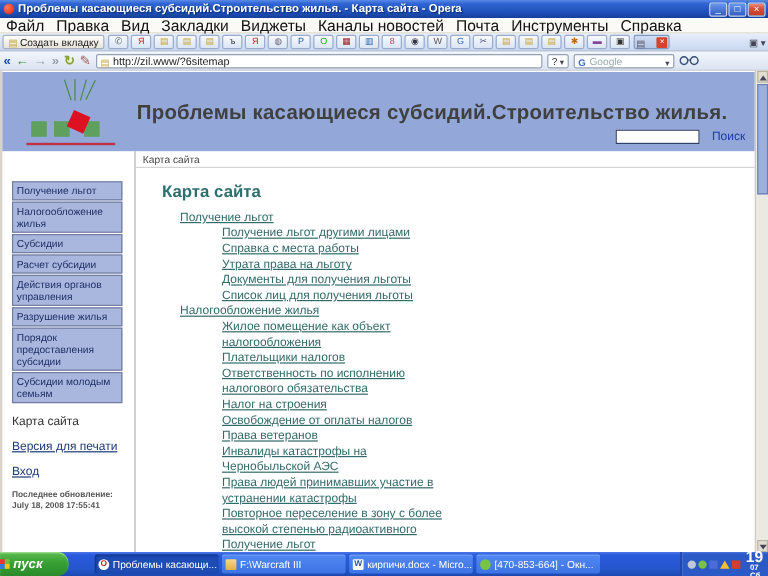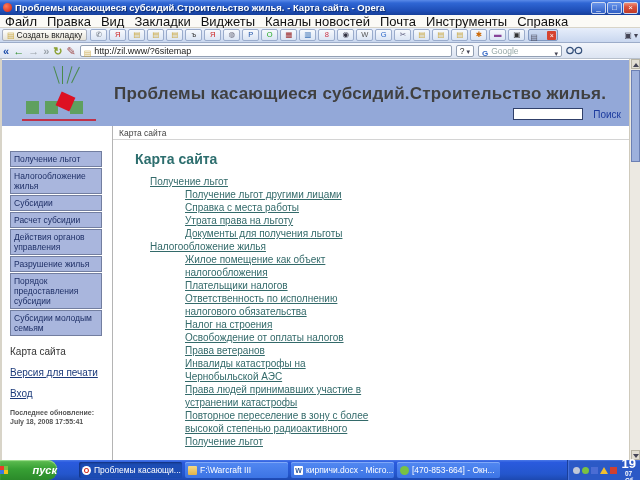--- a/index.html
+++ b/index.html
@@ -135,21 +135,21 @@
   .sb-thumb { position:absolute; left:1px; top:11px; width:9px; height:92px;
     background:#9db0dc; border:1px solid #6c80b4; }
 
   
   #taskbar { position:absolute; left:0; top:460px; width:640px; height:20px;
     background:linear-gradient(180deg,#4b79e8 0%,#2a5ade 12%,#2456cc 70%,#1c48b0 100%);
     display:flex; align-items:center; }
   #startbtn { width:57px; height:20px; border-radius:0 9px 9px 0;
     background:linear-gradient(180deg,#5fbe52 0%,#37a034 45%,#2b8a2a 100%);
     box-shadow:inset 0 1px 1px #9fe090; color:#fff; font-size:11px; font-weight:bold;
-    font-style:italic; display:flex; align-items:center; justify-content:space-between; gap:3px; }
+    font-style:italic; display:flex; align-items:center; justify-content:flex-start; gap:3px; }
   .flag { width:8px; height:8px; display:grid; grid-template-columns:4px 4px; gap:0; flex:none; }
   .flag i { width:3.5px; height:3.5px; }
   .flag .fr{background:#e83a2a}.flag .fg{background:#7ac143}
   .flag .fb{background:#3a7ae0}.flag .fy{background:#f5c518}
   .tasks { display:flex; gap:3px; margin-left:22px; }
   .task { width:103px; height:16px; border-radius:2px;
     background:linear-gradient(180deg,#5288f2,#3c74e4); box-shadow:inset 0 1px 0 #7fa8f8;
     color:#fff; font-size:8.5px; display:flex; align-items:center; gap:3px; padding:0 3px;
     white-space:nowrap; overflow:hidden; }
   .task.active { background:#1c4cb4; box-shadow:inset 1px 1px 2px #12307c; }
@@ -311,20 +311,21 @@
       <div class="breadcrumb">Карта сайта</div>
       <div class="sm-head">Карта сайта</div>
       <div class="sm-list">
         <a class="sm-top">Получение льгот</a>
         <div>
 
         <a class="sm-sub">Получение льгот другими лицами</a>
             <a class="sm-sub">Справка с места работы</a>
             <a class="sm-sub">Утрата права на льготу</a>
             <a class="sm-sub">Документы для получения льготы</a>
+            <a class="sm-sub">Список лиц для получения льготы</a>
           </div>
         <a class="sm-top">Налогообложение жилья</a>
         <div>
 
         <a class="sm-sub">Жилое помещение как объект налогообложения</a>
             <a class="sm-sub">Плательщики налогов</a>
             <a class="sm-sub">Ответственность по исполнению налогового обязательства</a>
             <a class="sm-sub">Налог на строения</a>
             <a class="sm-sub">Освобождение от оплаты налогов</a>
             <a class="sm-sub">Права ветеранов</a>

